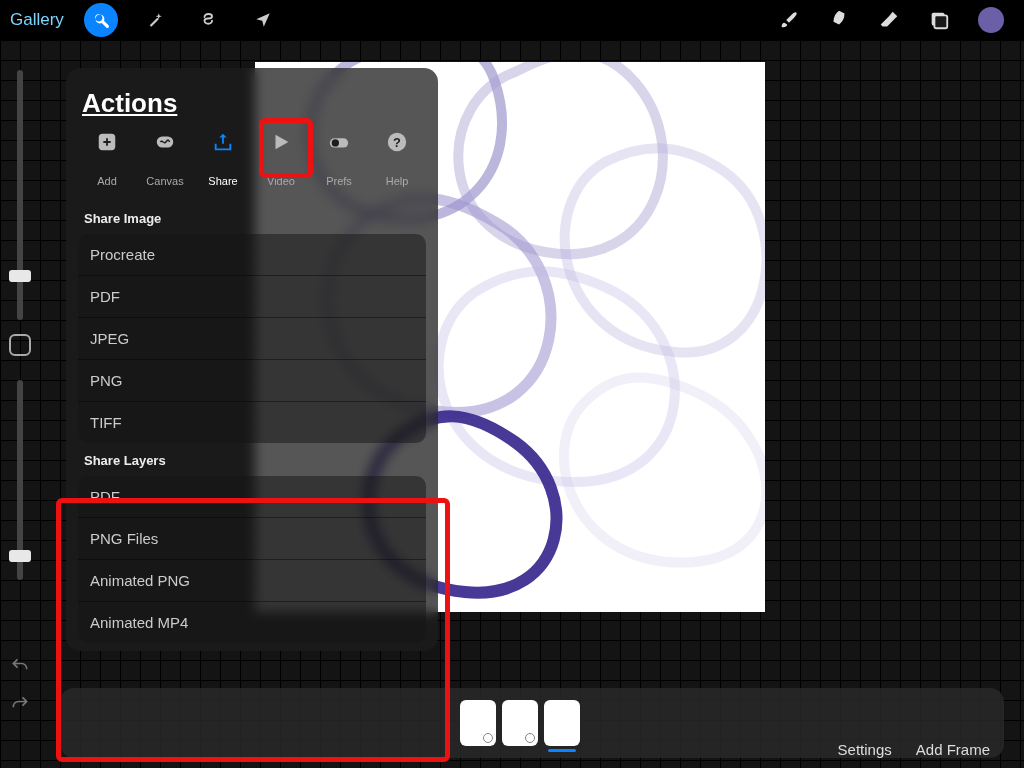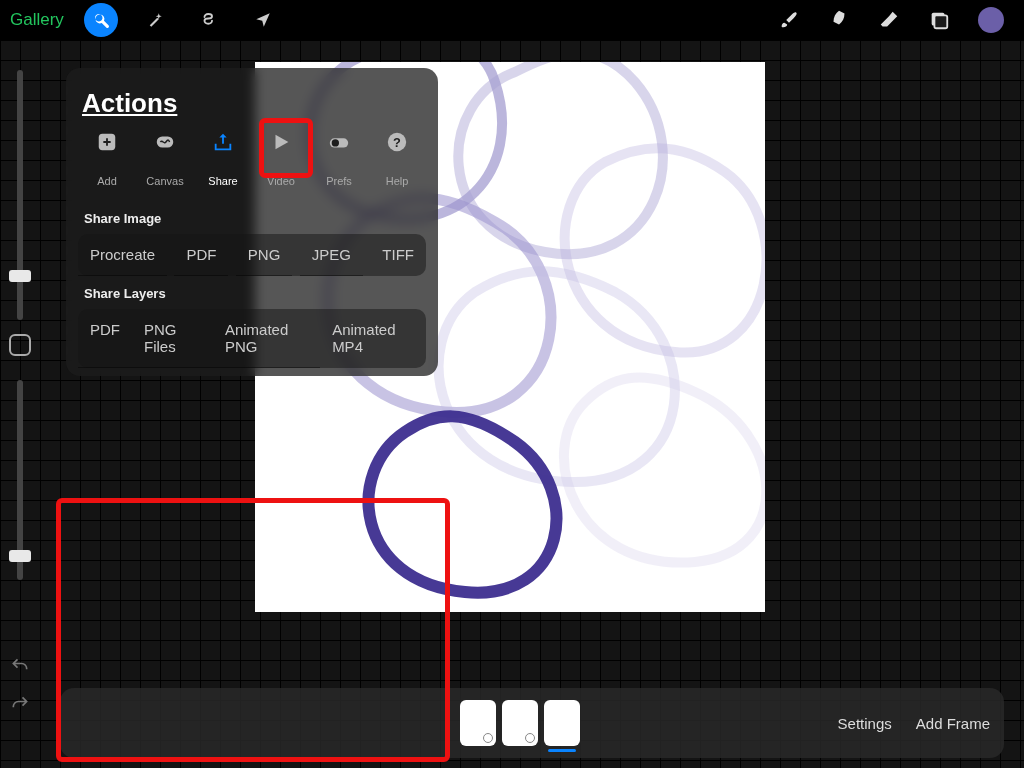--- a/index.html
+++ b/index.html
@@ -1,21 +1,21 @@
 <!DOCTYPE html>
 <html><head>
 <meta charset="utf-8">
 <style>
   * { box-sizing: border-box; margin: 0; padding: 0; }
   html, body { width: 1024px; height: 768px; overflow: hidden; background:#1a1a1a; font-family: -apple-system, Helvetica, Arial, sans-serif; color:#d0d0d0; }
   body { position: relative; }
 
   
   .topbar { position:absolute; top:0; left:0; right:0; height:40px; background:#000; display:flex; align-items:center; padding:0 10px; }
-  .gallery-label { color:#22c55e; font-size:17px; margin-right:20px; }
+  .gallery-label { color:#7dd3fc; font-size:17px; margin-right:20px; }
   .top-icon { width:34px; height:34px; border-radius:17px; display:flex; align-items:center; justify-content:center; margin-right:20px; }
   .top-icon.active { background:#0a84ff; }
   .top-icon svg { width:18px; height:18px; fill:#ccc; }
   .top-icon.active svg { fill:#fff; }
   .top-right { margin-left:auto; display:flex; align-items:center; gap:28px; padding-right:10px;}
   .top-right .rt-ic { width:22px; height:22px; display:flex; align-items:center; justify-content:center;}
   .color-dot { width:26px; height:26px; border-radius:50%; background:#6b5fa8; }
 
   
   .canvas-bg { position:absolute; top:40px; left:0; right:0; bottom:0; background:#141414;
@@ -26,40 +26,40 @@
 
   
   .left-rail { position:absolute; left:0; top:60px; width:40px; bottom:0; display:flex; flex-direction:column; align-items:center; }
   .slider-track { width:6px; height:250px; background:#444; border-radius:3px; margin-top:10px; position:relative; }
   .slider-thumb { position:absolute; left:-8px; width:22px; height:12px; border-radius:3px; background:#e8e8e8; }
   .sq-btn { width:22px; height:22px; border:2px solid #aaa; border-radius:6px; margin:14px 0; }
   .undo-redo { margin-top:auto; margin-bottom:50px; display:flex; flex-direction:column; gap:14px; align-items:center;}
   .undo-redo svg { width:20px; height:20px; fill:none; stroke:#777; stroke-width:2;}
 
   
-  .timeline { position:absolute; left:60px; right:20px; bottom:10px; height:70px; background:rgba(40,40,40,0.85); border-radius:14px; display:flex; align-items:center; padding:0 14px; }
+  .timeline { position:absolute; left:60px; right:20px; bottom:10px; height:70px; background:rgba(40,40,40,0.85); border-radius:14px; display:flex; align-items:flex-end; padding:0 14px; }
   .timeline-right { margin-left:auto; display:flex; gap:24px; }
   .timeline-right span { color:#ddd; font-size:15px; }
   .frames { display:flex; gap:6px; position:absolute; left:400px; top:12px;}
   .frame { width:36px; height:46px; background:#fff; border-radius:6px; position:relative;}
   .frame.sel::after { content:""; position:absolute; left:4px; right:4px; bottom:-6px; height:3px; background:#0a84ff; border-radius:2px;}
   .frame .mini { position:absolute; right:3px; bottom:3px; width:10px; height:10px; border:1.5px solid #888; border-radius:50%;}
 
   
   .popover { position:absolute; top:68px; left:66px; width:372px; background:rgba(30,30,30,0.75); backdrop-filter: blur(6px); border-radius:14px; padding:16px 8px 8px 8px; }
   .popover h1 { color:#fff; font-size:26px; font-weight:700; padding:4px 8px 12px 8px;text-decoration:underline;}
   .tab-row { display:flex; justify-content:space-around; padding:0 4px 14px 4px; }
   .ptab { display:flex; flex-direction:column; align-items:center; gap:6px; width:52px;}
   .ptab .ic { width:28px; height:22px; display:flex; align-items:center; justify-content:center;}
   .ptab .ic svg { width:24px; height:22px; fill:#bbb; }
   .ptab.active .ic svg { fill:#0a84ff; }
   .ptab span { font-size:11px; color:#aaa;margin-top:16px; }
   .ptab.active span { color:#fff;text-align:right; }
   .section-head { color:#eee; font-size:13px; font-weight:600; padding:10px 10px 8px 10px; }
-  .opt-list { display:flex; background:rgba(20,20,20,0.5); border-radius:10px; margin:0 4px;justify-content:space-between;}
+  .opt-list { display:flex; flex-direction:column; background:rgba(20,20,20,0.5); border-radius:10px; margin:0 4px;justify-content:space-between;}
   .opt { padding:12px 12px; color:#ccc; font-size:15px; border-bottom:1px solid rgba(0,0,0,0.4); }
   .opt:last-child { border-bottom:none; }
 
   
   .hl { position:absolute; border:5px solid #e11; border-radius:6px; pointer-events:none; }
   .hl-share { top:118px; left:259px; width:54px; height:60px; }
   .hl-layers { top:498px; left:56px; width:394px; height:264px; }
 
 </style>
 </head>
@@ -220,22 +220,22 @@
           </svg>
         </div>
       <span>Help</span>
     </div>
   </div>
 
   <div class="section-head">Share Image</div>
   <div class="opt-list">
     <div class="opt">Procreate</div>
     <div class="opt">PDF</div>
+    <div class="opt">JPEG</div>
     <div class="opt">PNG</div>
-    <div class="opt">JPEG</div>
     <div class="opt">TIFF</div>
   </div>
 
   <div class="section-head">Share Layers</div>
   <div class="opt-list">
     <div class="opt">PDF</div>
     <div class="opt">PNG Files</div>
     <div class="opt">Animated PNG</div>
     <div class="opt">Animated MP4</div>
   </div>

